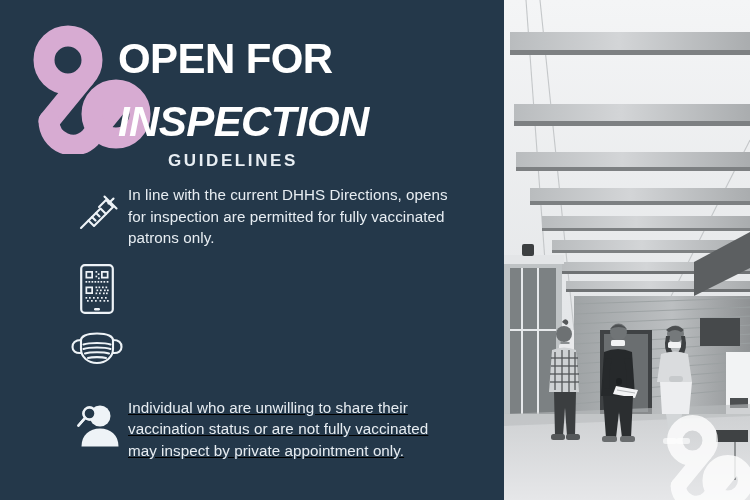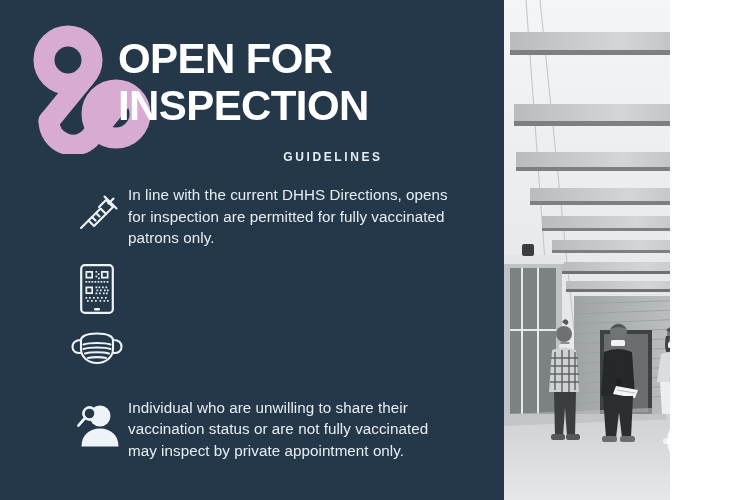--- a/index.html
+++ b/index.html
@@ -1,21 +1,21 @@
 <!DOCTYPE html>
 <html><head>
 <meta charset="utf-8">
 <style>
   * { margin:0; padding:0; box-sizing:border-box; }
   html,body{ width:750px; height:500px; overflow:hidden; background:#fff; }
   body{ font-family:"Liberation Sans","DejaVu Sans",sans-serif; }
 
   #poster{
     position:relative;
-    width:670px; height:500px;
+    width:750px; height:500px;
     overflow:hidden;
     background:#0f172a;
   }
 
   
   #left-panel{
     position:absolute; left:0; top:0;
     width:504px; height:500px;
     background:#24384a;
     overflow:hidden;
@@ -38,29 +38,28 @@
   }
   .headline{
     color:#ffffff;
     font-weight:bold;
     font-size:42px;
     line-height:45px;
     letter-spacing:-0.6px;
     font-family:"Liberation Sans","DejaVu Sans",sans-serif;
     white-space:nowrap;
   }
-  #headline-line2{ margin-top:2px; }
+  #headline-line2{ margin-top:18px;font-style:italic; }
   #subheadline{
-    margin-top:22px;
+    margin-top:7px;
     margin-left:50px;
     color:#e8eef3;
-    font-size:12px;
+    font-size:17px;
     font-weight:bold;
     letter-spacing:2.6px;
-    text-align:center;
   }
 
   
   #guidelines-list{
     position:absolute;
     left:66px; top:182px;
     width:420px;
   }
   .guideline-item{
     position:relative;
@@ -84,21 +83,21 @@
     line-height:21.5px;
     letter-spacing:0.05px;
     padding-top:2px;
     max-width:326px;
   }
 
   
   #item-vaccination{ margin-bottom:13px; }
   #item-qrcode{ margin-bottom:11px; }
   #item-masks{ margin-bottom:14px; }
-  #item-privacy{ margin-bottom:12px; }
+  #item-privacy{ margin-bottom:12px;text-decoration:underline; }
 
   
   #photo-panel{
     position:absolute;
     left:504px; top:0;
     width:246px; height:500px;
     overflow:hidden;
     background:#e9eaec;
   }
   #photo-panel svg{ display:block; width:246px; height:500px; }

